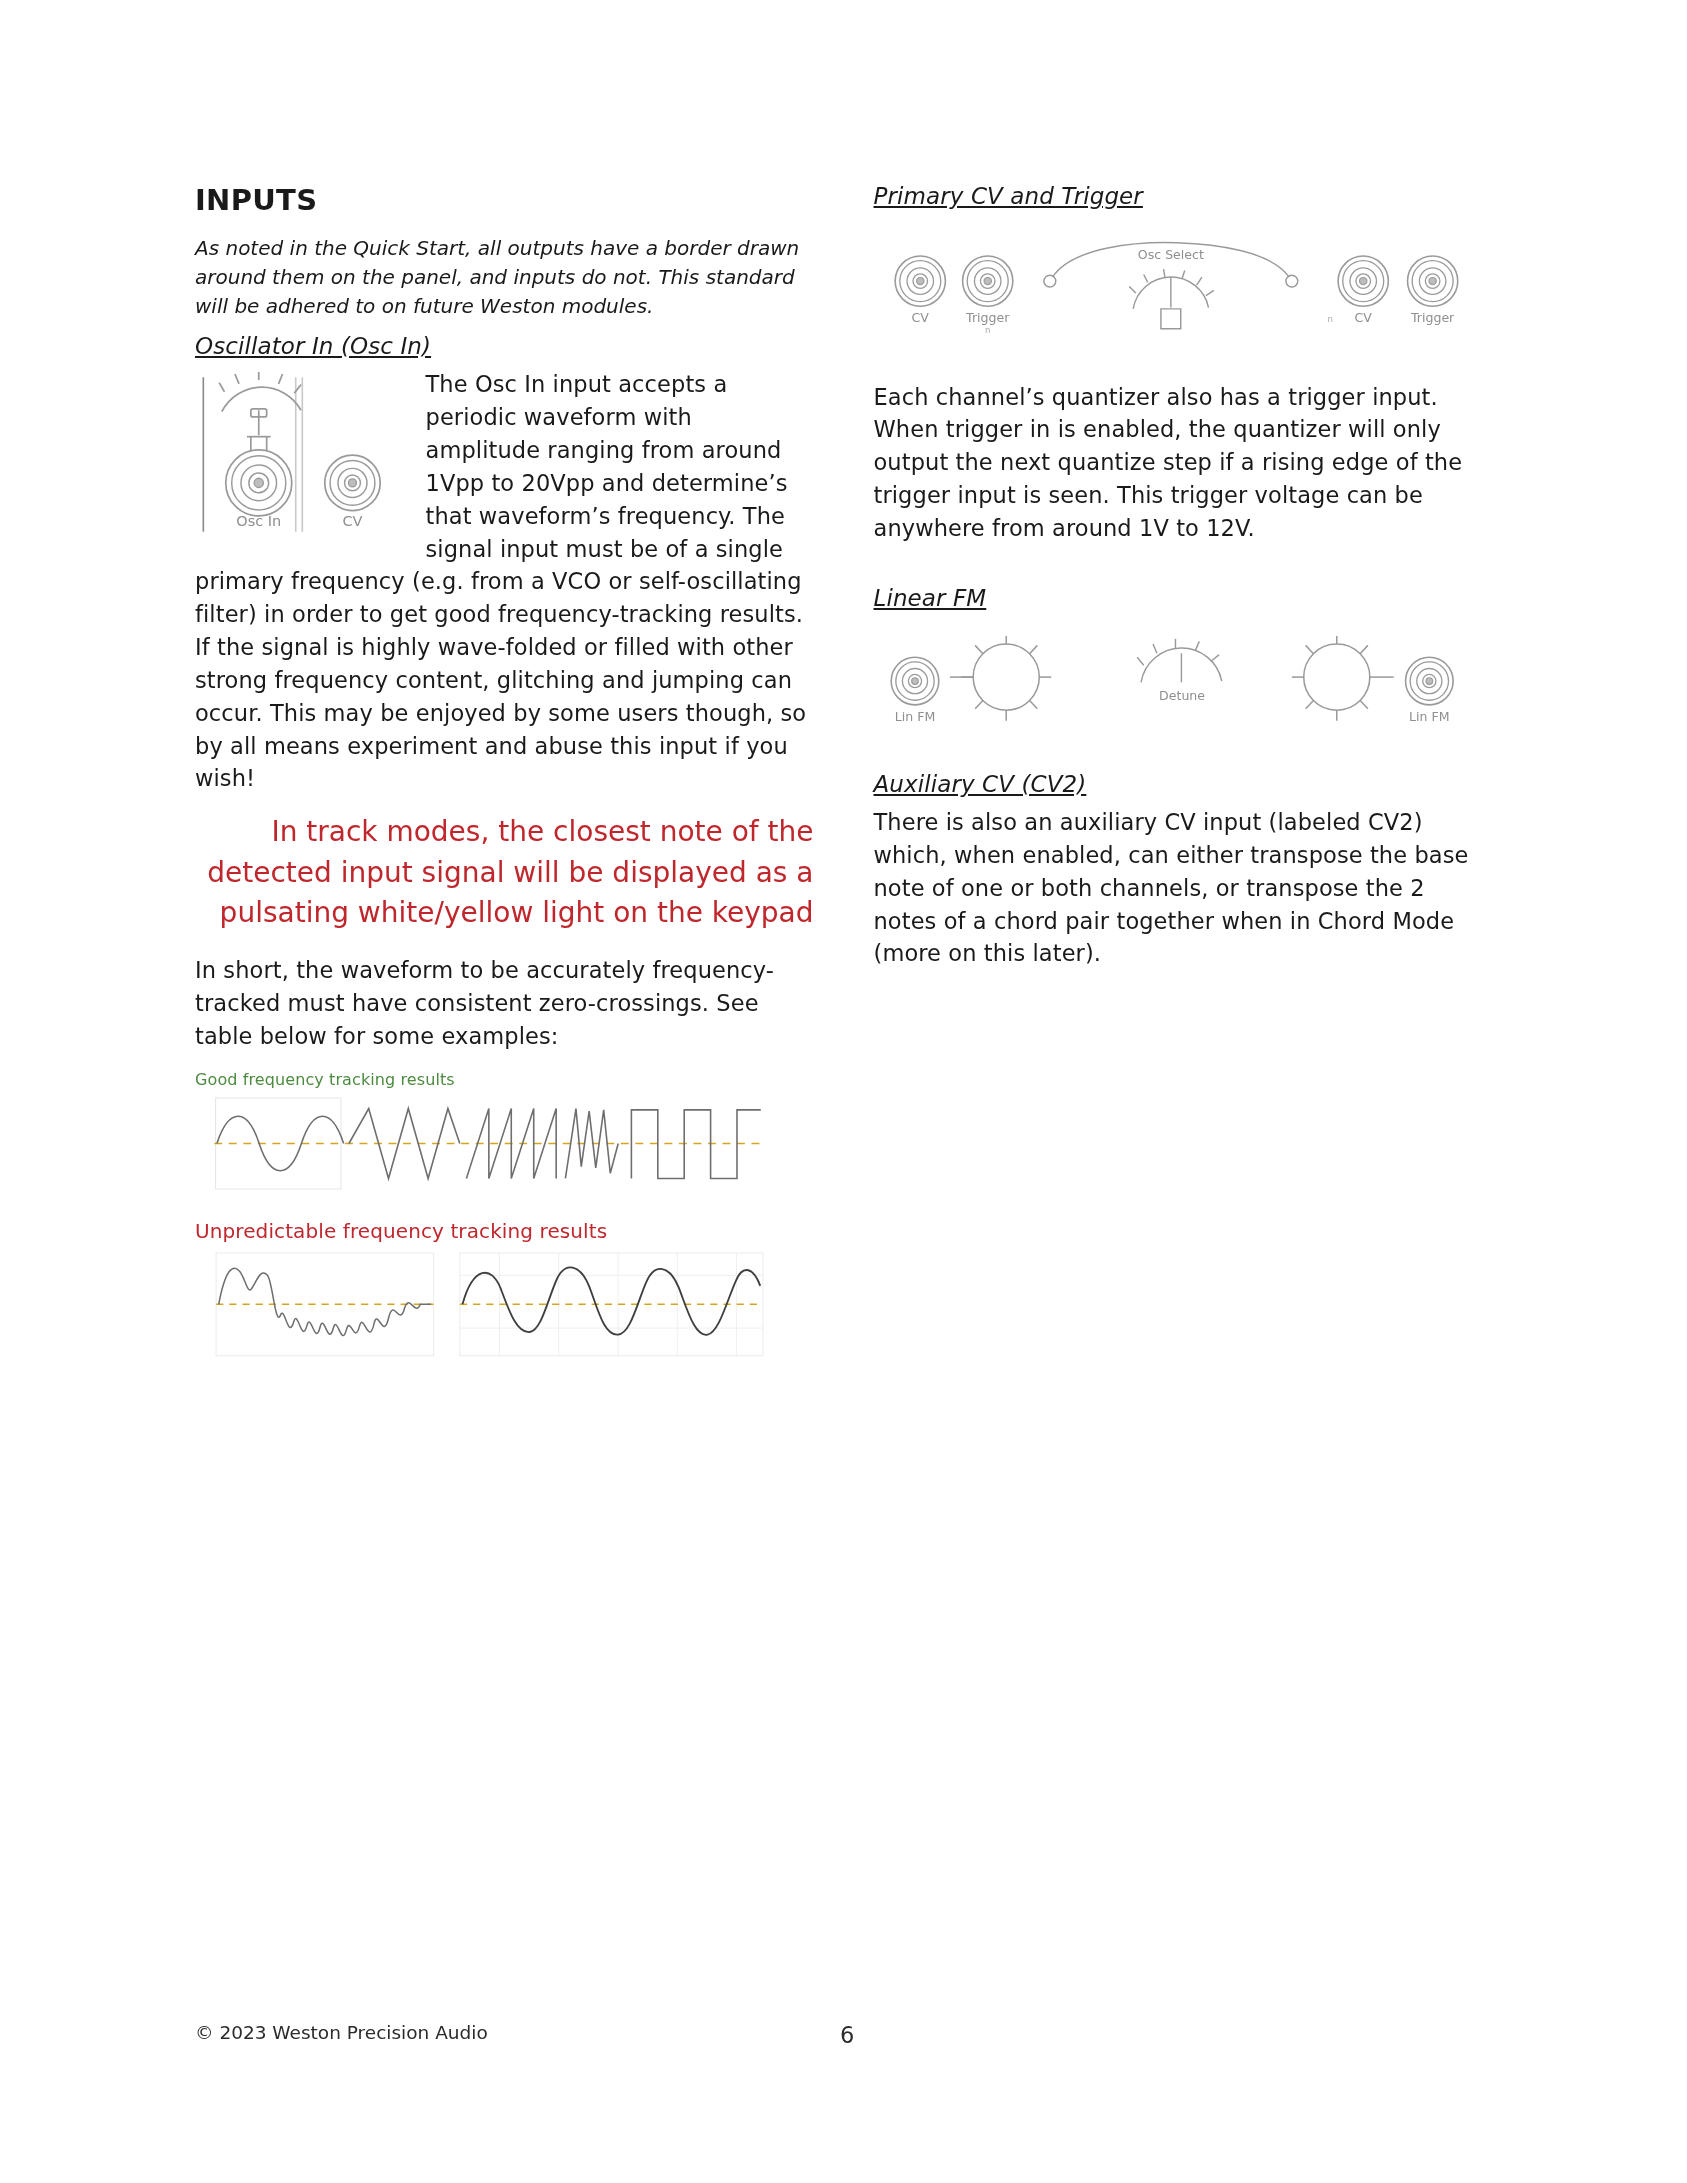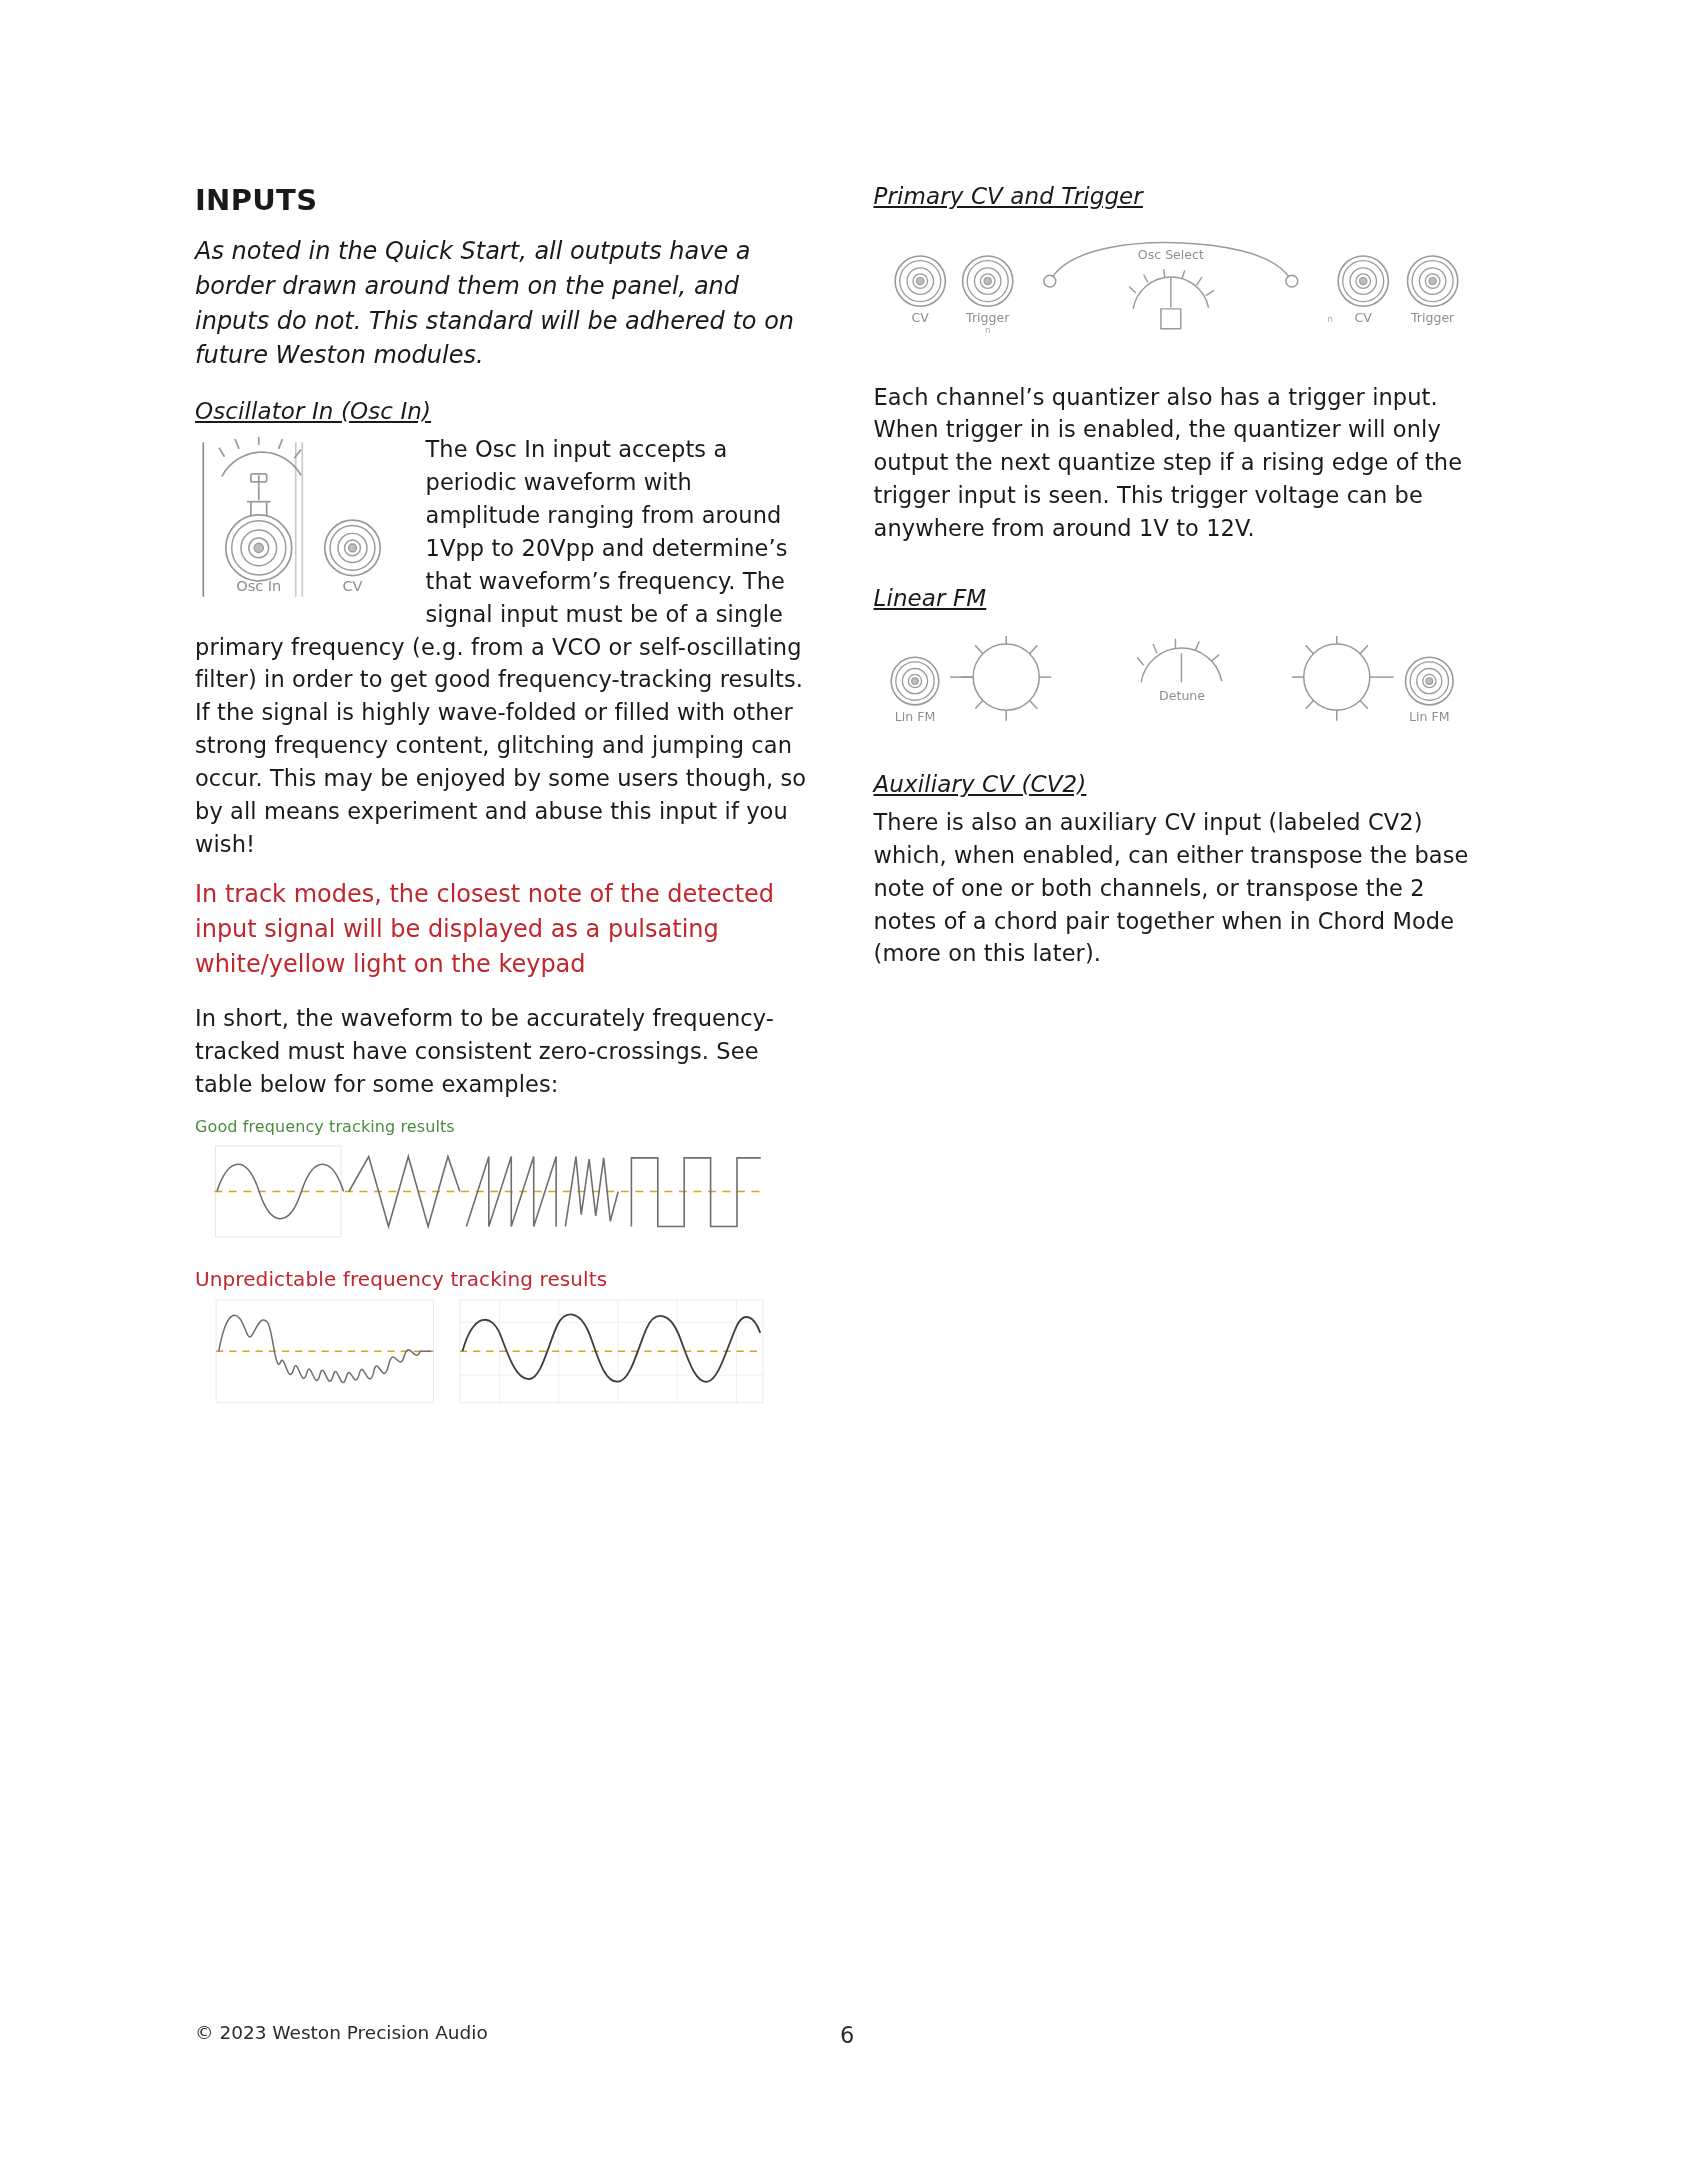--- a/index.html
+++ b/index.html
@@ -37,44 +37,45 @@
   }
   h1.section-title {
     font-size: 29px;
     font-weight: bold;
     letter-spacing: 0.3px;
     margin: 0 0 17px 0;
     font-family: "DejaVu Sans", sans-serif;
   }
   .italic-note {
     font-style: italic;
-    font-size: 24px;
+    font-size: 20px;
     line-height: 1.45;
-    margin: 0 0 25px 0;
+    margin: 0 0 12px 0;
     width: 609px;
   }
   h2.sub {
     font-size: 23px;
     font-style: italic;
     font-weight: normal;
     text-decoration: underline;
     margin: 4px 0 9.3px 0;
     letter-spacing: 0.1px;
   }
   p.body {
     font-size: 22.5px;
     line-height: 1.46;
     margin: 0 0 17px 0;
     letter-spacing: 0.1px;
   }
   p.red {
     color: #c0272d;
-    font-size: 24px;
+    font-size: 28px;
     line-height: 1.45;
     margin: 0 0 20px 0;
+    text-align: right;
   }
   .float-fig {
     float: left;
     margin: 4px 18.5px 1.3px 0;
   }
   .clearfix::after { content: ""; display: block; clear: both; }
 
   
   .fig {
     display: block;

